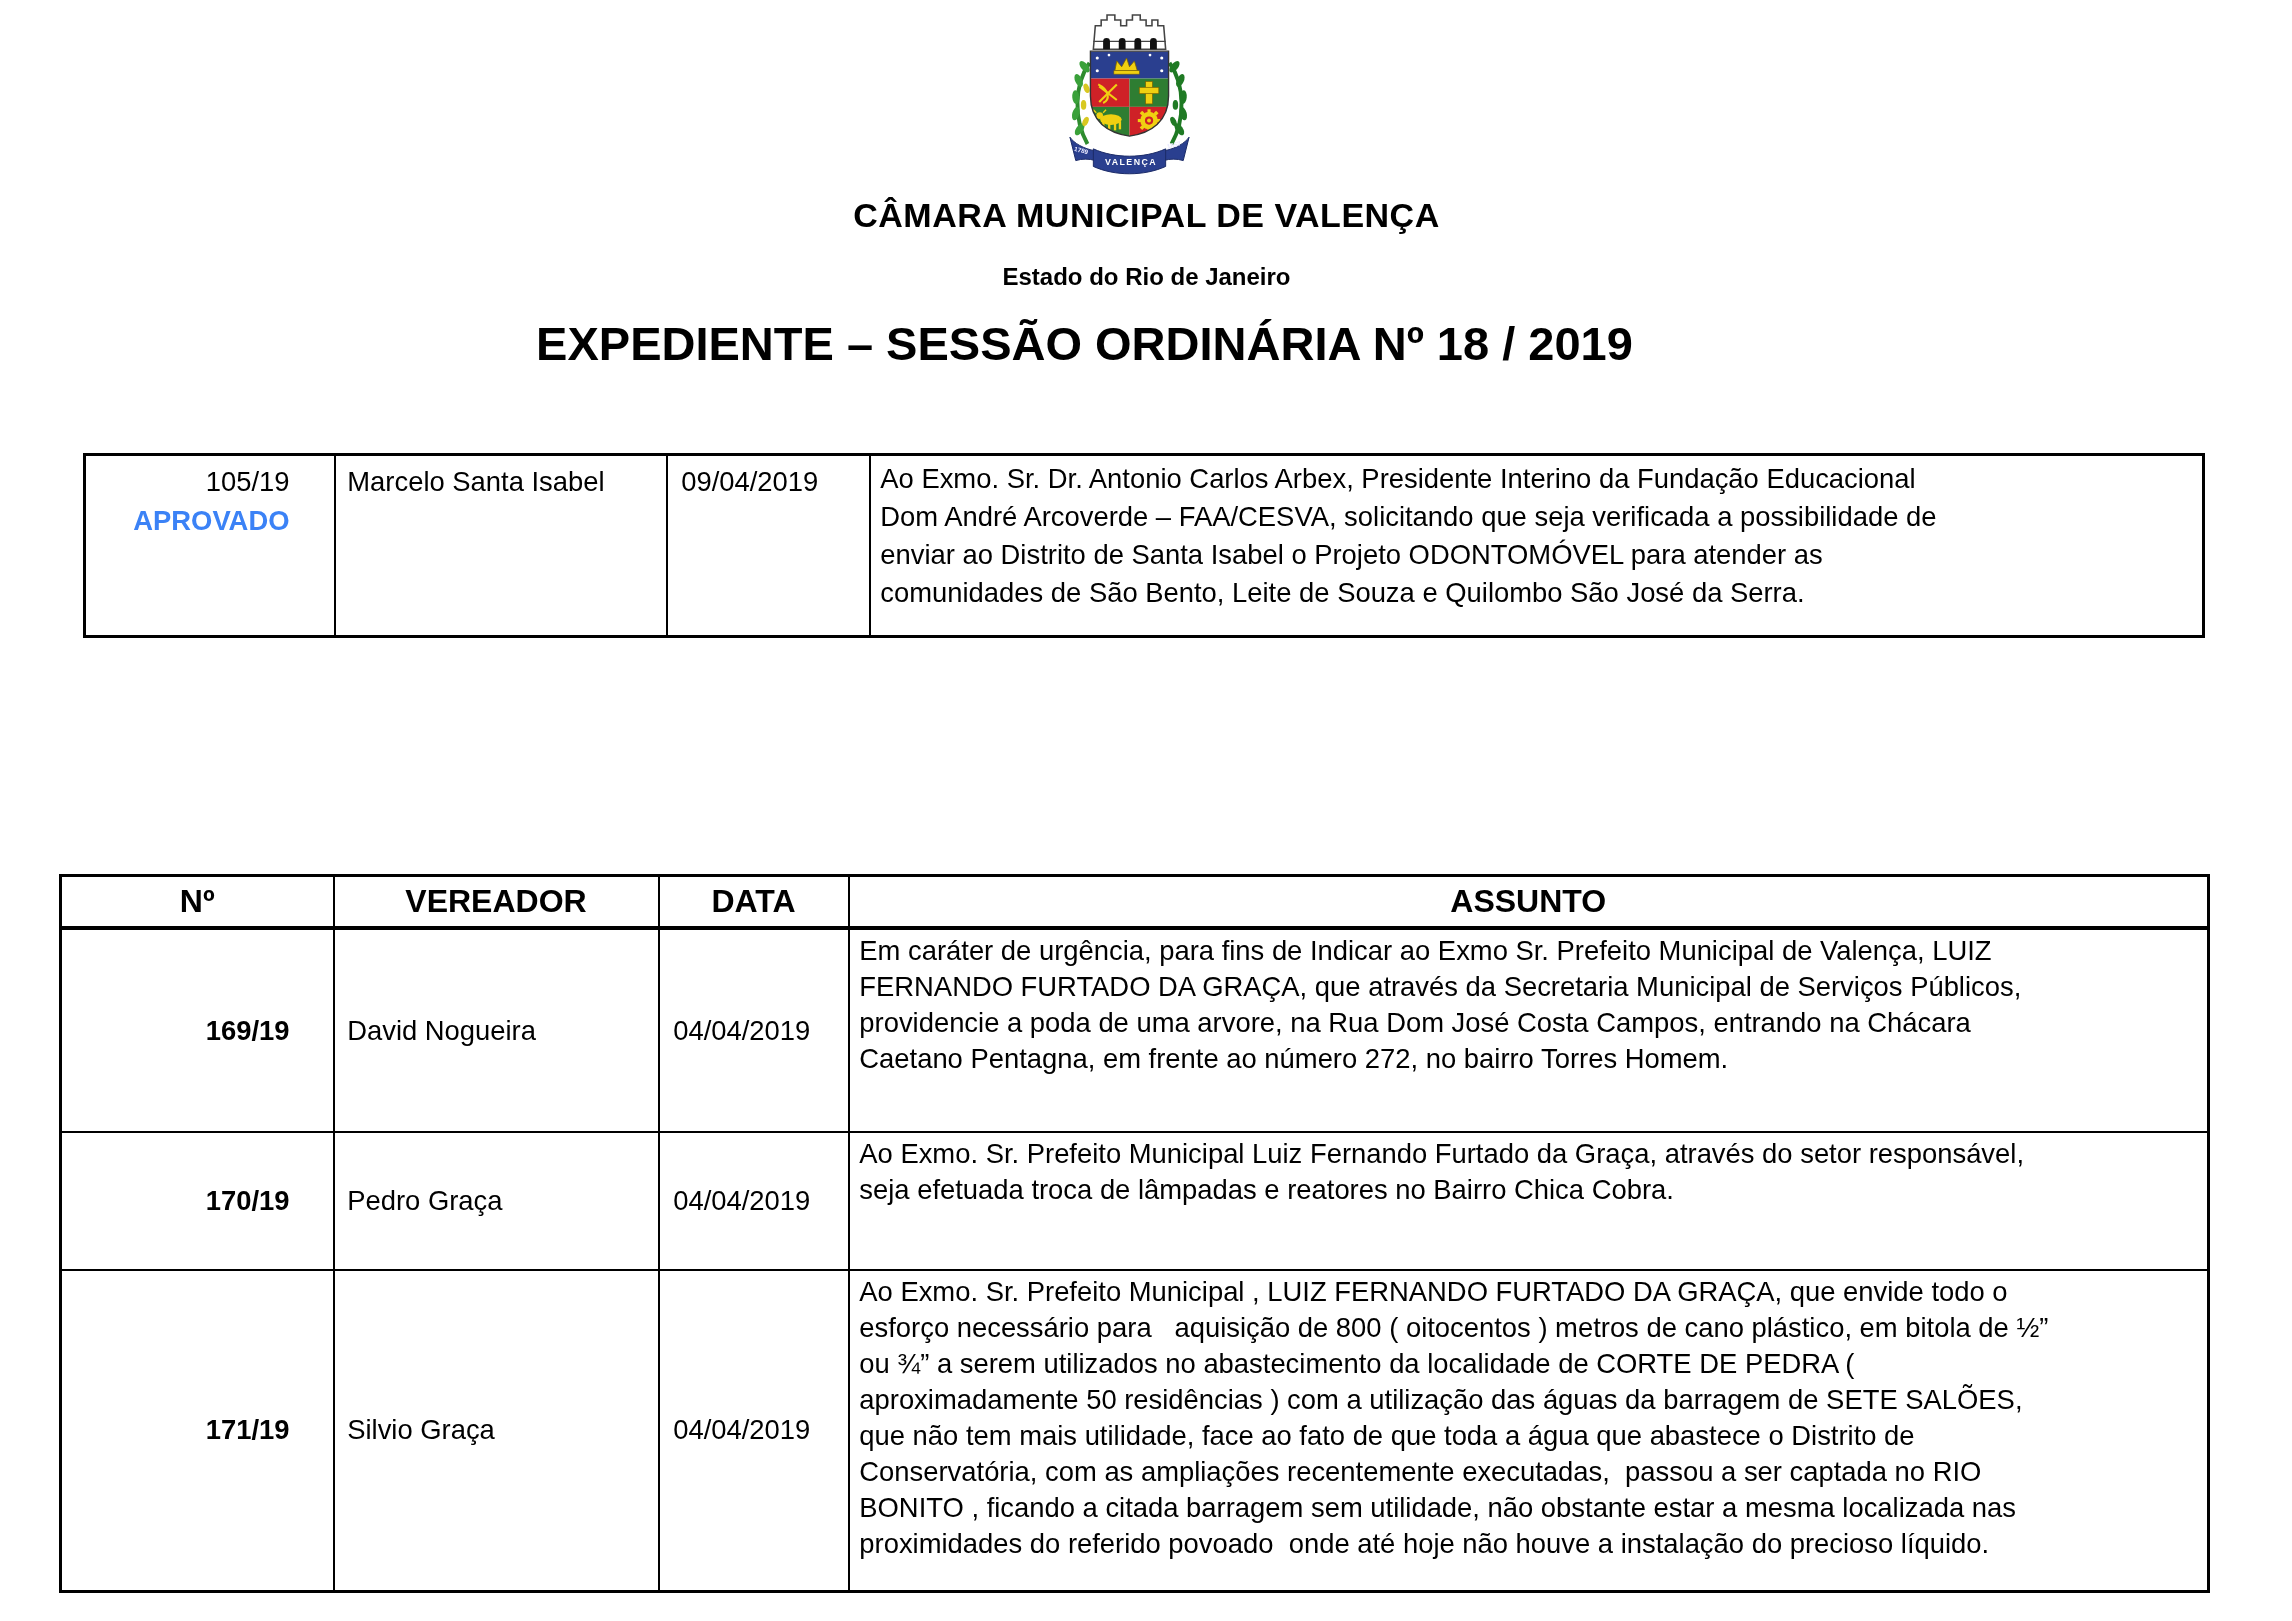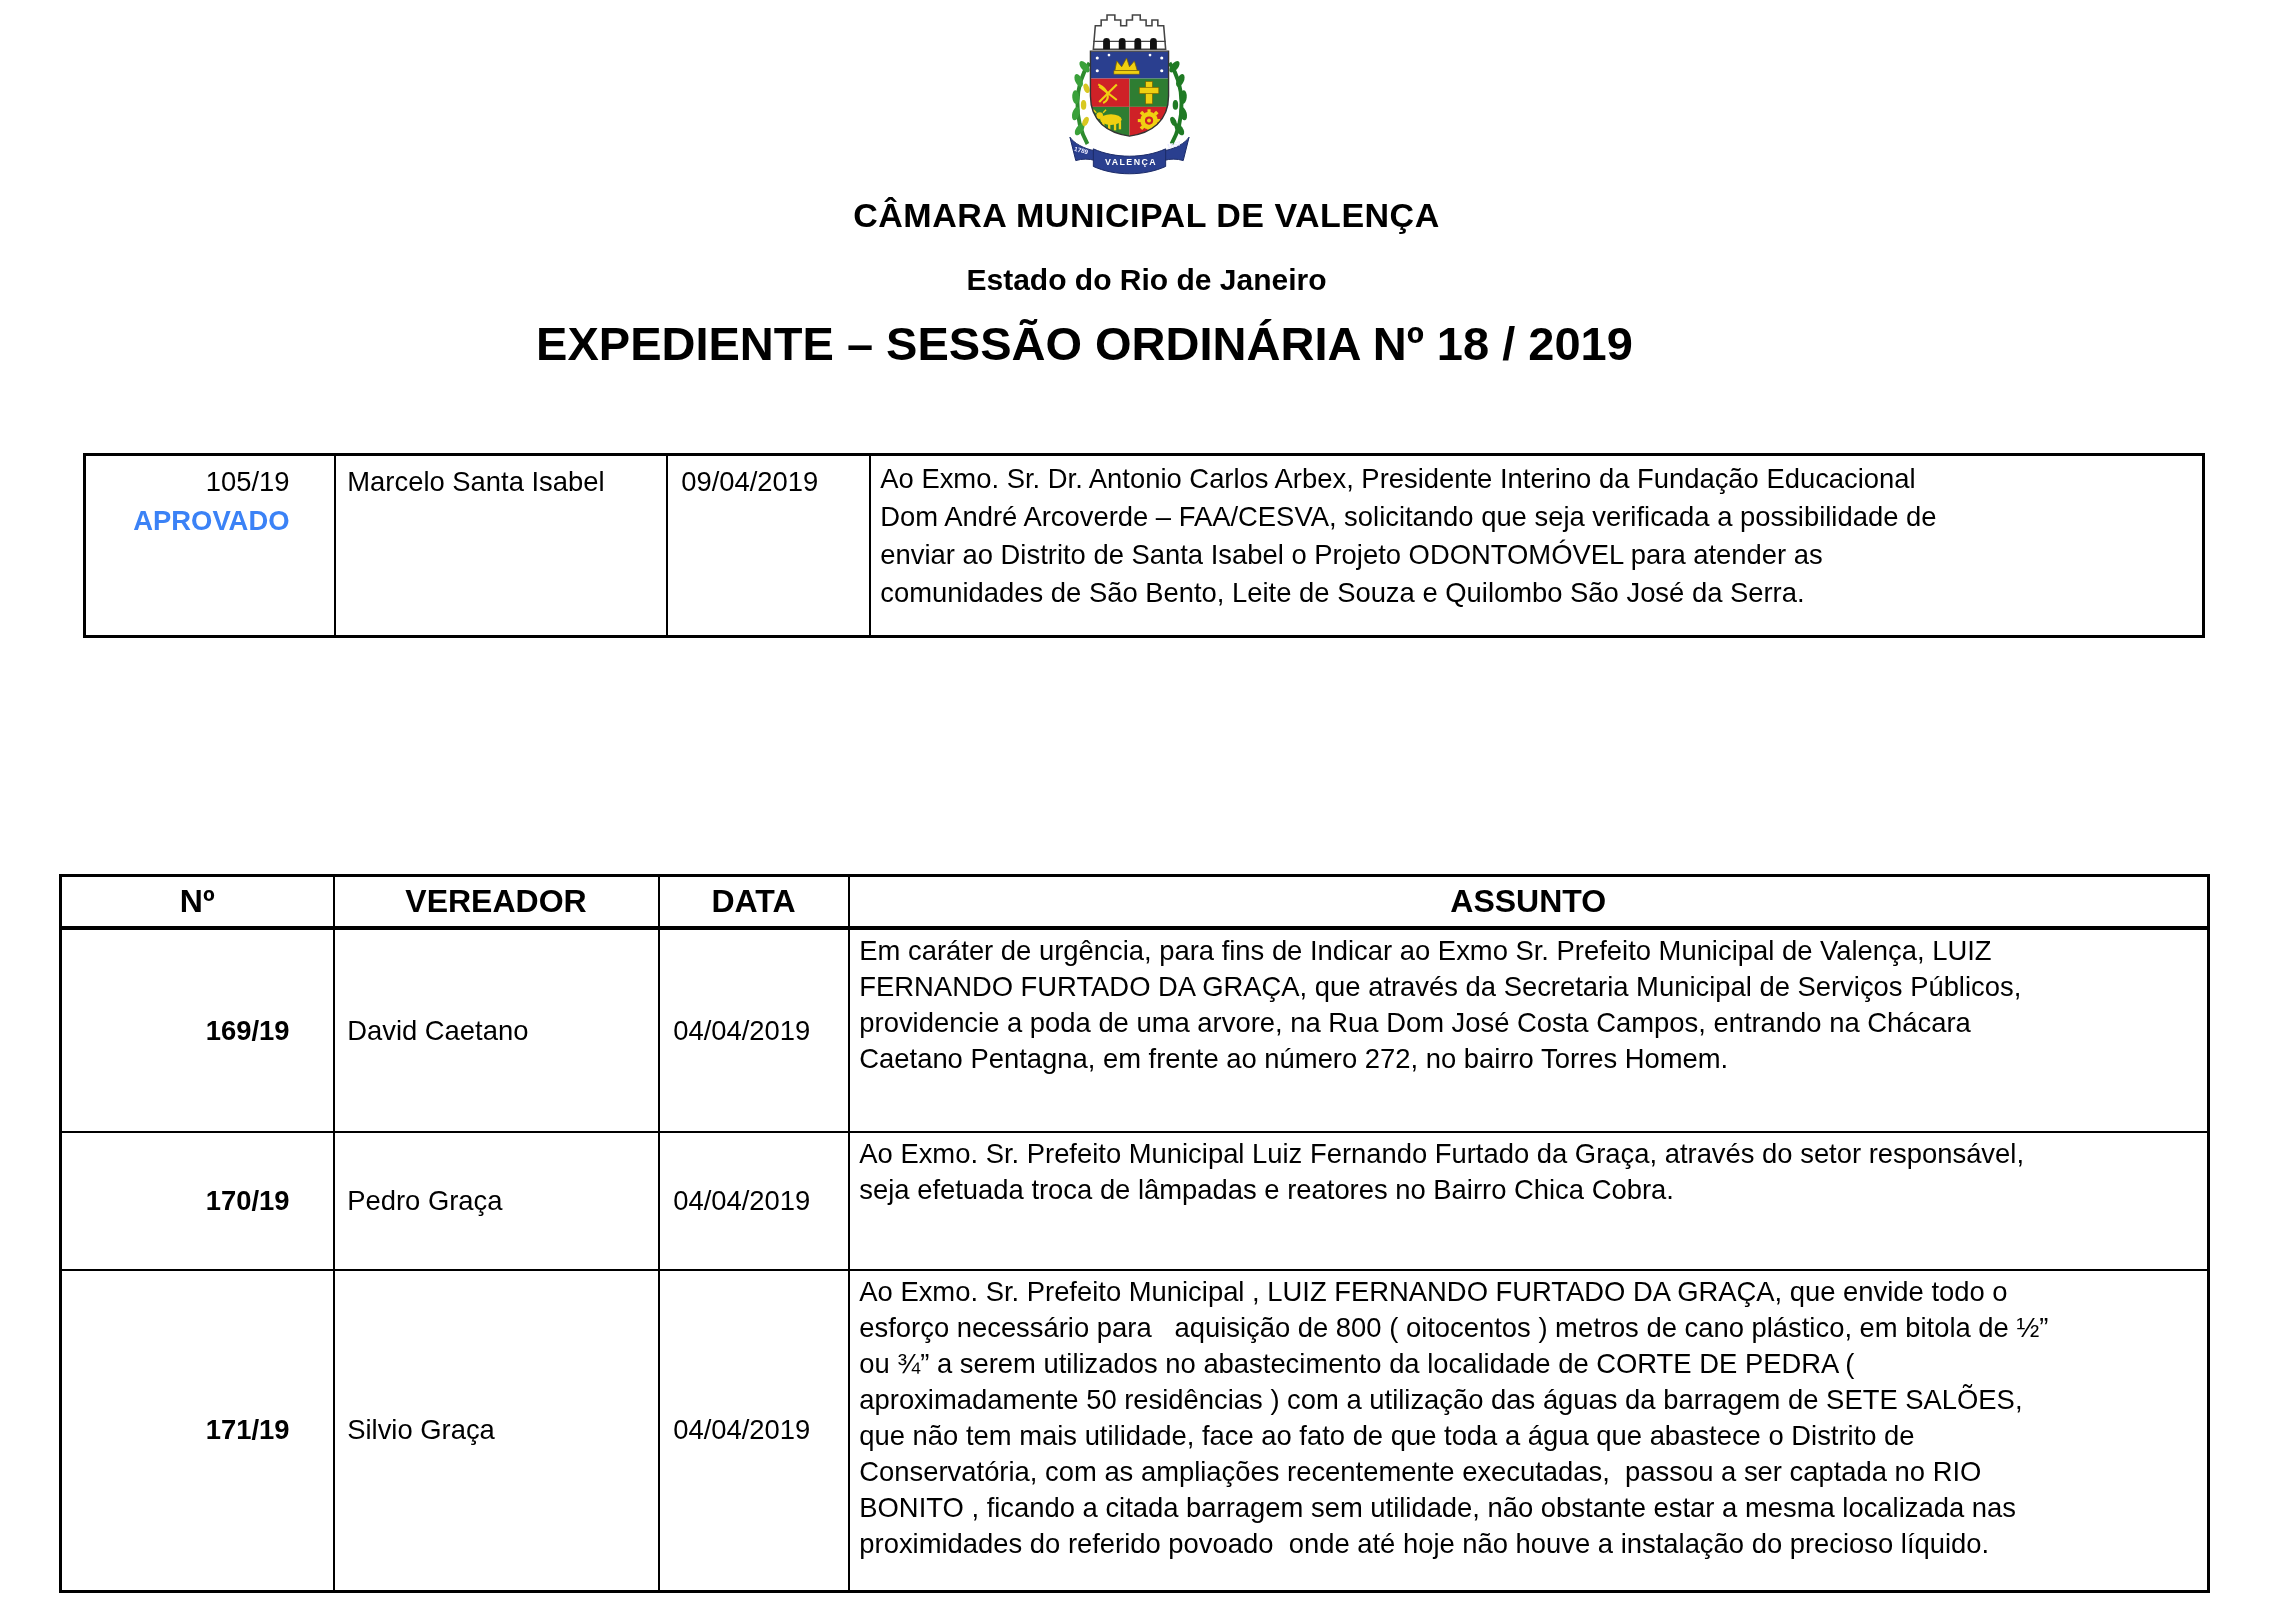--- a/index.html
+++ b/index.html
@@ -12,21 +12,21 @@
     color:#000;
     overflow:hidden;
   }
   .logo{position:absolute;left:1066px;top:11.8px;width:127px;height:178px;}
   .org-title{
     position:absolute;left:0;top:196px;width:2293px;
     text-align:center;font-size:34px;font-weight:bold;letter-spacing:0.5px;
   }
   .state-subtitle{
     position:absolute;left:0;top:263px;width:2293px;
-    text-align:center;font-size:30px;font-weight:bold;
+    text-align:center;font-size:24px;font-weight:bold;
   }
   .session-title{
     position:absolute;left:0;top:316px;width:2169px;
     text-align:center;font-size:47px;font-weight:bold;
   }
   .indicacoes-heading{
     position:absolute;left:0;top:784px;width:2293px;
     text-align:center;font-size:35px;font-weight:bold;letter-spacing:0.5px;
   }
   table{border-collapse:collapse;table-layout:fixed;position:absolute;}
@@ -213,21 +213,21 @@
     </colgroup>
     <tbody>
         <tr>
       <th>Nº</th>
       <th>VEREADOR</th>
       <th>DATA</th>
       <th>ASSUNTO</th>
     </tr>
     <tr class="row-169">
       <td class="num-cell">169/19</td>
-      <td class="ver-cell">David Caetano</td>
+      <td class="ver-cell">David Nogueira</td>
       <td class="date-cell">04/04/2019</td>
       <td class="as-cell">Em caráter de urgência, para fins de Indicar ao Exmo Sr. Prefeito Municipal de Valença, LUIZ
 FERNANDO FURTADO DA GRAÇA, que através da Secretaria Municipal de Serviços Públicos,
 providencie a poda de uma arvore, na Rua Dom José Costa Campos, entrando na Chácara
 Caetano Pentagna, em frente ao número 272, no bairro Torres Homem.</td>
     </tr>
     <tr class="row-170">
       <td class="num-cell">170/19</td>
       <td class="ver-cell">Pedro Graça</td>
       <td class="date-cell">04/04/2019</td>

